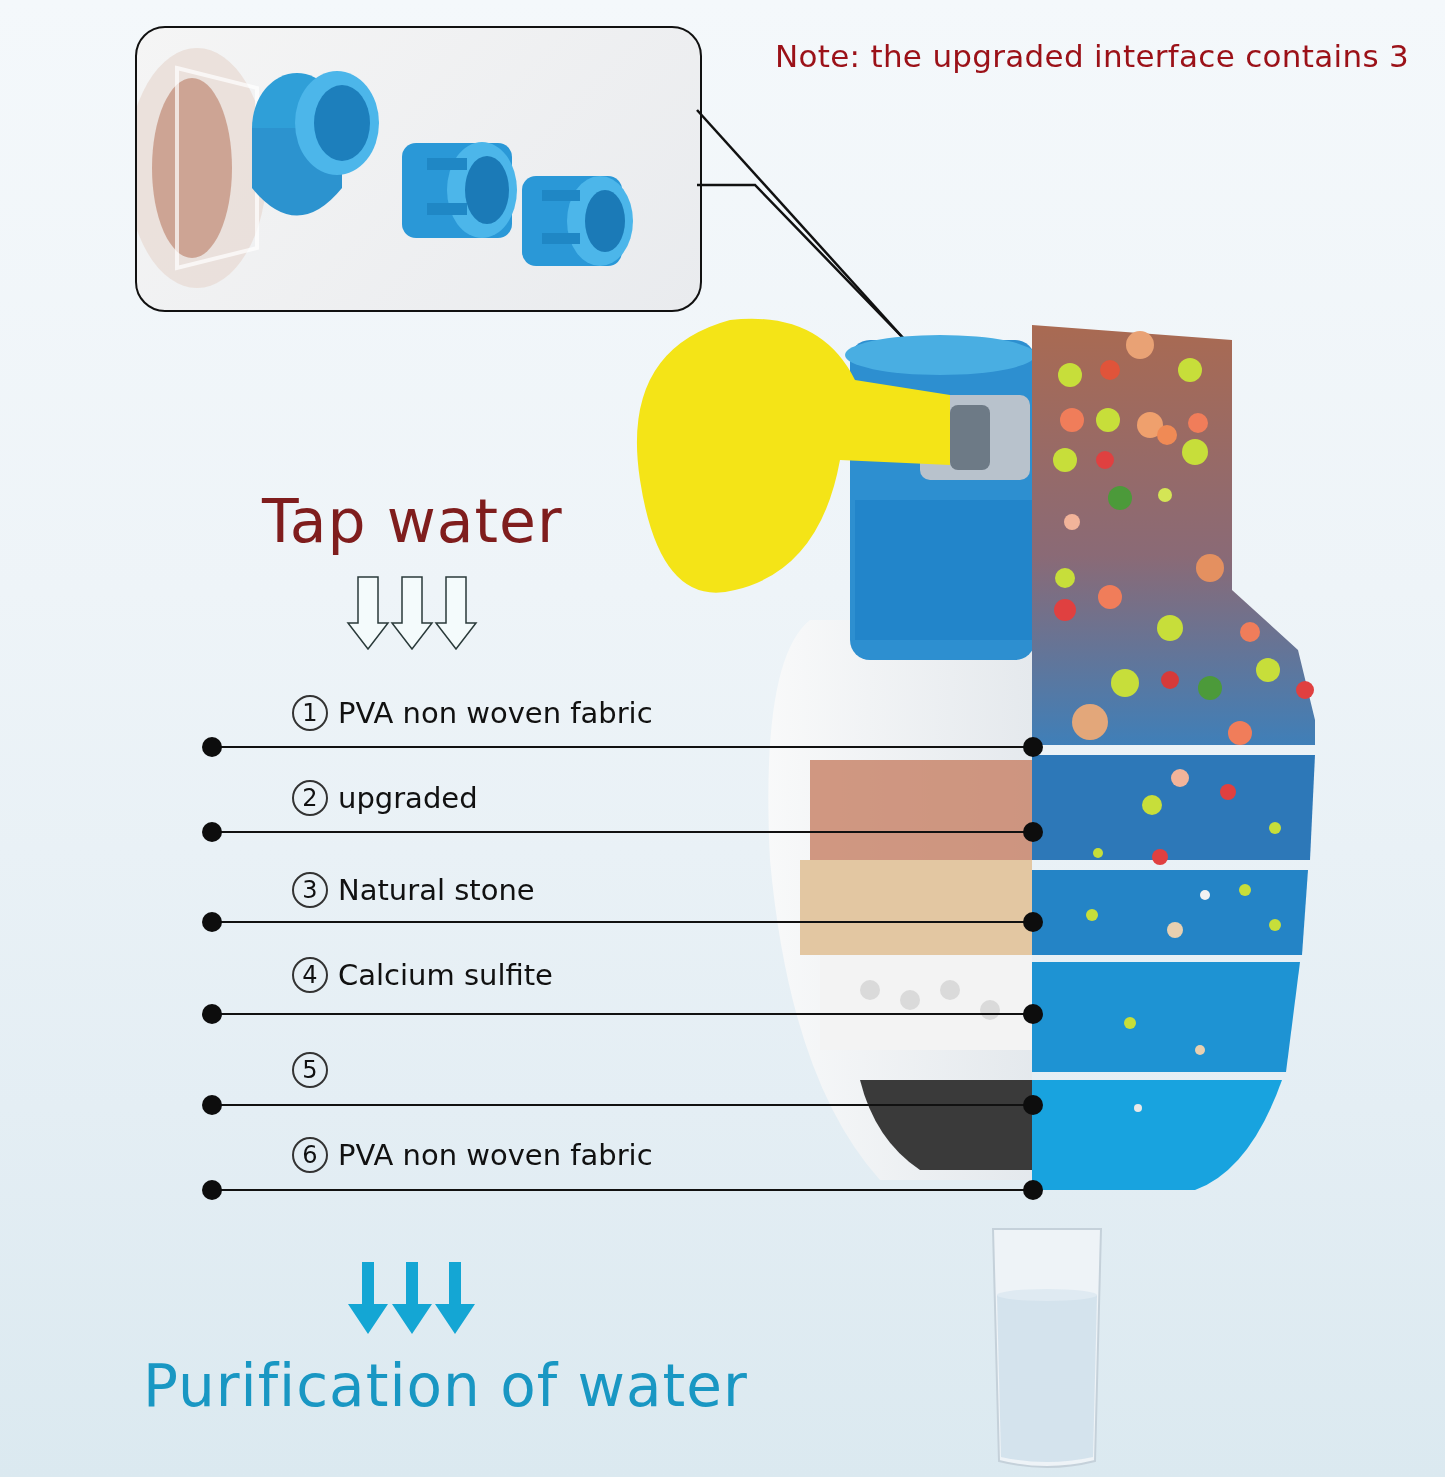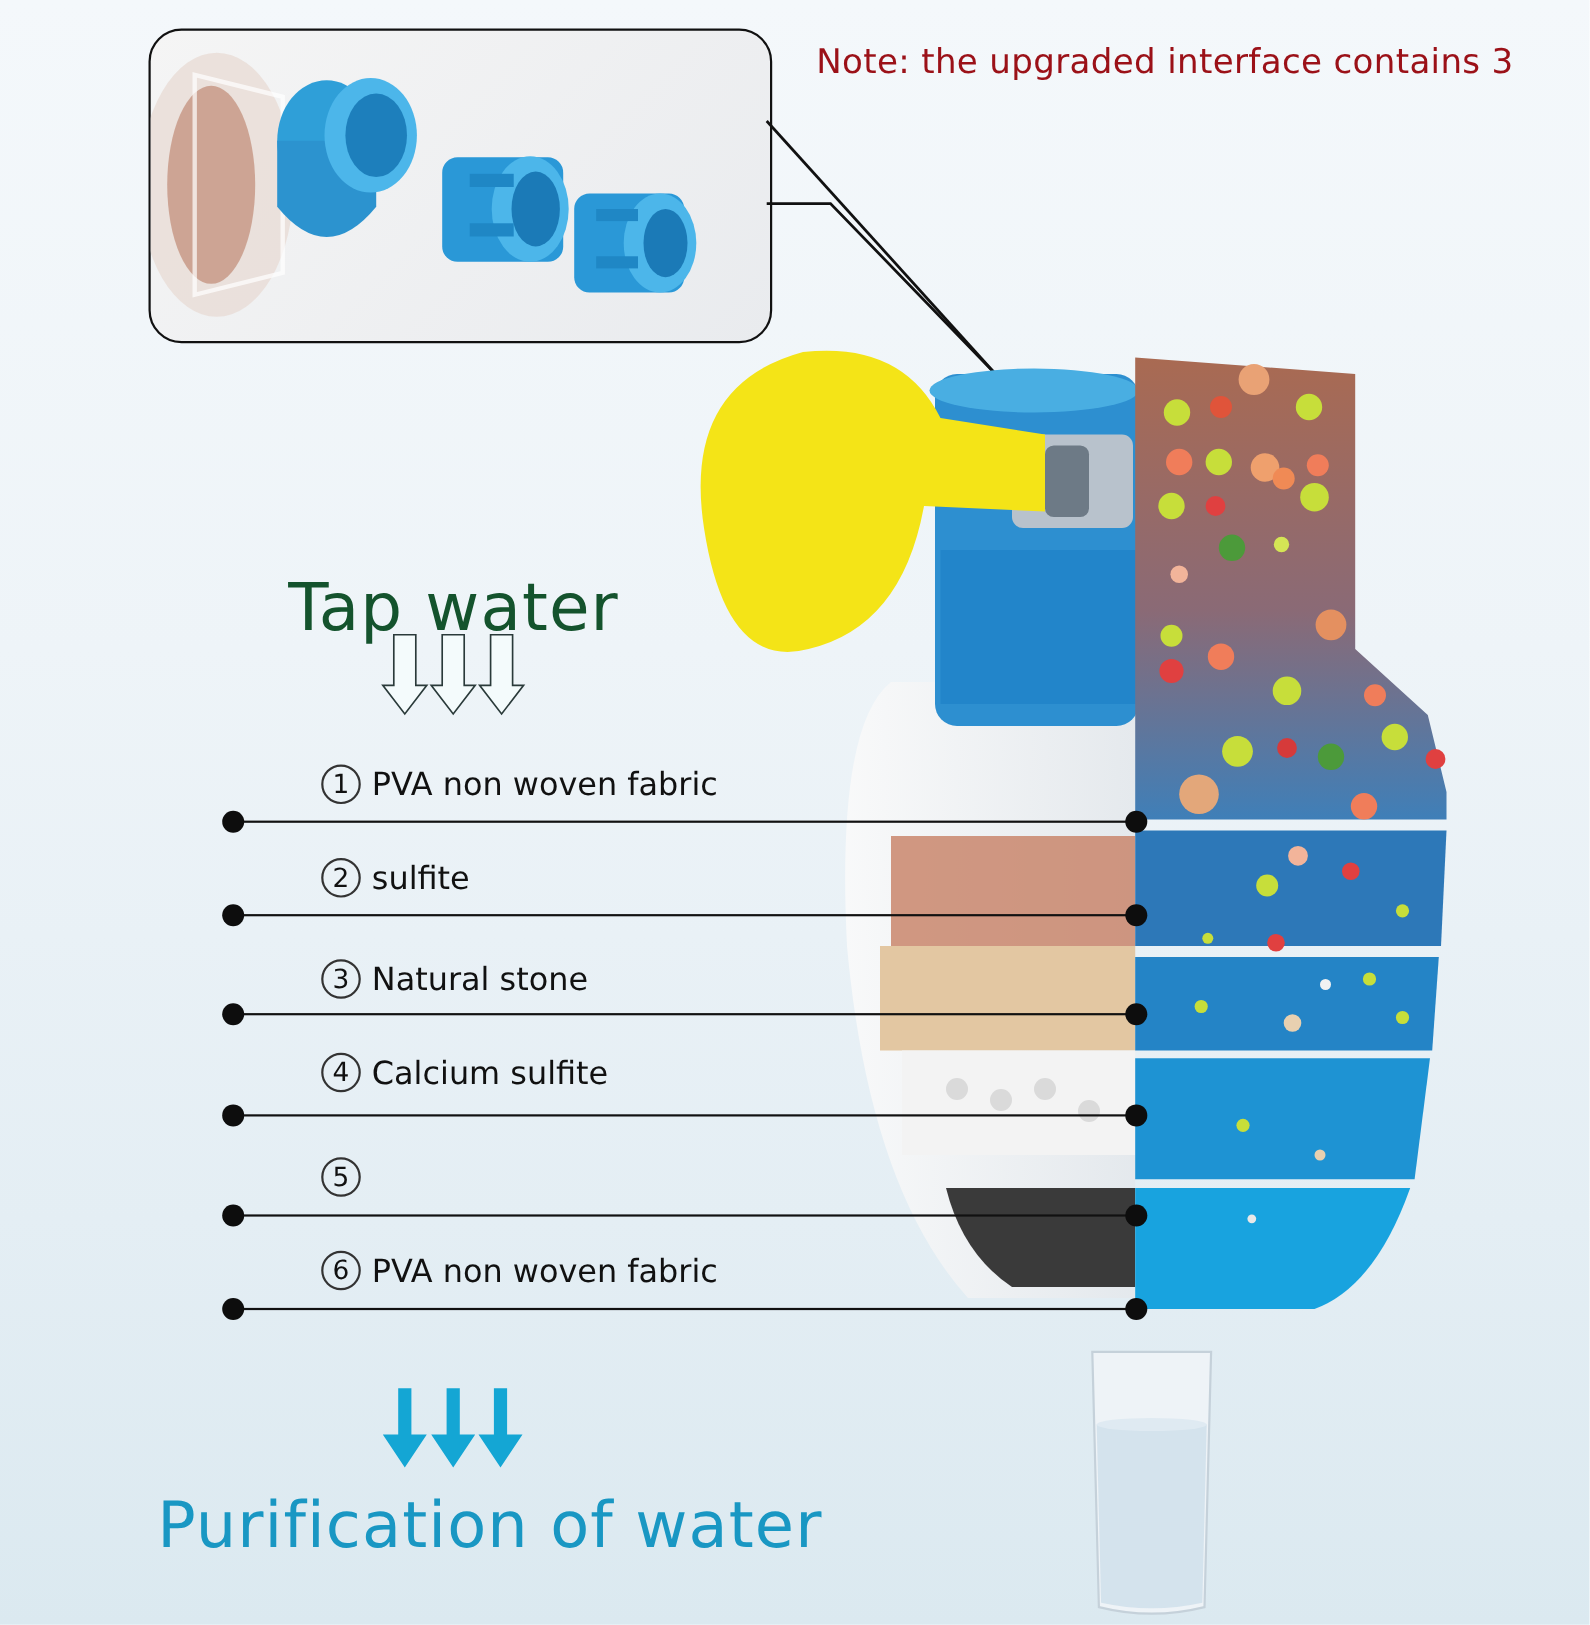--- a/index.html
+++ b/index.html
@@ -4,31 +4,31 @@
   <style>
     html, body { margin: 0; padding: 0; }
     body {
       width: 1445px; height: 1477px; position: relative; overflow: hidden;
       font-family: "DejaVu Sans", "Liberation Sans", sans-serif;
       background: linear-gradient(180deg, #f4f8fb 0%, #eef4f8 40%, #e4eef4 75%, #dbe9f0 100%);
     }
     .abs { position: absolute; }
     .note {
       left: 742px; top: 26px; width: 700px;
-      color: #9b1118; font-size: 31px; line-height: 60px; letter-spacing: 0.3px;
+      color: #9b1118; font-size: 31px; line-height: 60px; letter-spacing: 0.3px; text-align: center;
     }
     .note div { white-space: nowrap; }
     .note .l3 { padding-left: 12px; }
     .callout {
       left: 135px; top: 26px; width: 563px; height: 282px;
       border: 2.5px solid #111; border-radius: 30px;
       background: linear-gradient(135deg,#f5f5f5,#e9ebee);
       overflow: hidden;
     }
-    .tap-title { left: 262px; top: 518px; color: #14532d; font-size: 60px; letter-spacing: 1px; }
+    .tap-title { left: 262px; top: 486px; color: #7f1d1d; font-size: 60px; letter-spacing: 1px; }
     .pur-title { left: 143px; top: 1352px; color: #1997c3; font-size: 58px; letter-spacing: 1px; text-align: right; }
     .layer-label { left: 292px; font-size: 29px; color: #111; white-space: nowrap; display: flex; align-items: center; }
     .circ {
       display: inline-flex; width: 36px; height: 36px; border: 2px solid #333; border-radius: 50%;
       align-items: center; justify-content: center; font-size: 24px; margin-right: 10px; box-sizing: border-box;
     }
     .layer-line { left: 212px; width: 822px; height: 2px; background: #111; }
     .dot { width: 20px; height: 20px; border-radius: 50%; background: #0d0d0d; }
     svg { overflow: visible; }
   </style>
@@ -178,21 +178,21 @@
 <div class="abs layer-label" style="top:695px;">
   <span class="circ">1</span>
   <span>PVA non woven fabric</span>
 </div>
 <div class="abs layer-line" style="top:746px;"></div>
 <div class="abs dot" style="left:202px;top:737px;"></div>
 <div class="abs dot" style="left:1023px;top:737px;"></div>
 
 <div class="abs layer-label" style="top:780px;">
   <span class="circ">2</span>
-  <span>sulfite</span>
+  <span>upgraded</span>
 </div>
 <div class="abs layer-line" style="top:831px;"></div>
 <div class="abs dot" style="left:202px;top:822px;"></div>
 <div class="abs dot" style="left:1023px;top:822px;"></div>
 
 <div class="abs layer-label" style="top:872px;">
   <span class="circ">3</span>
   <span>Natural stone</span>
 </div>
 <div class="abs layer-line" style="top:921px;"></div>

